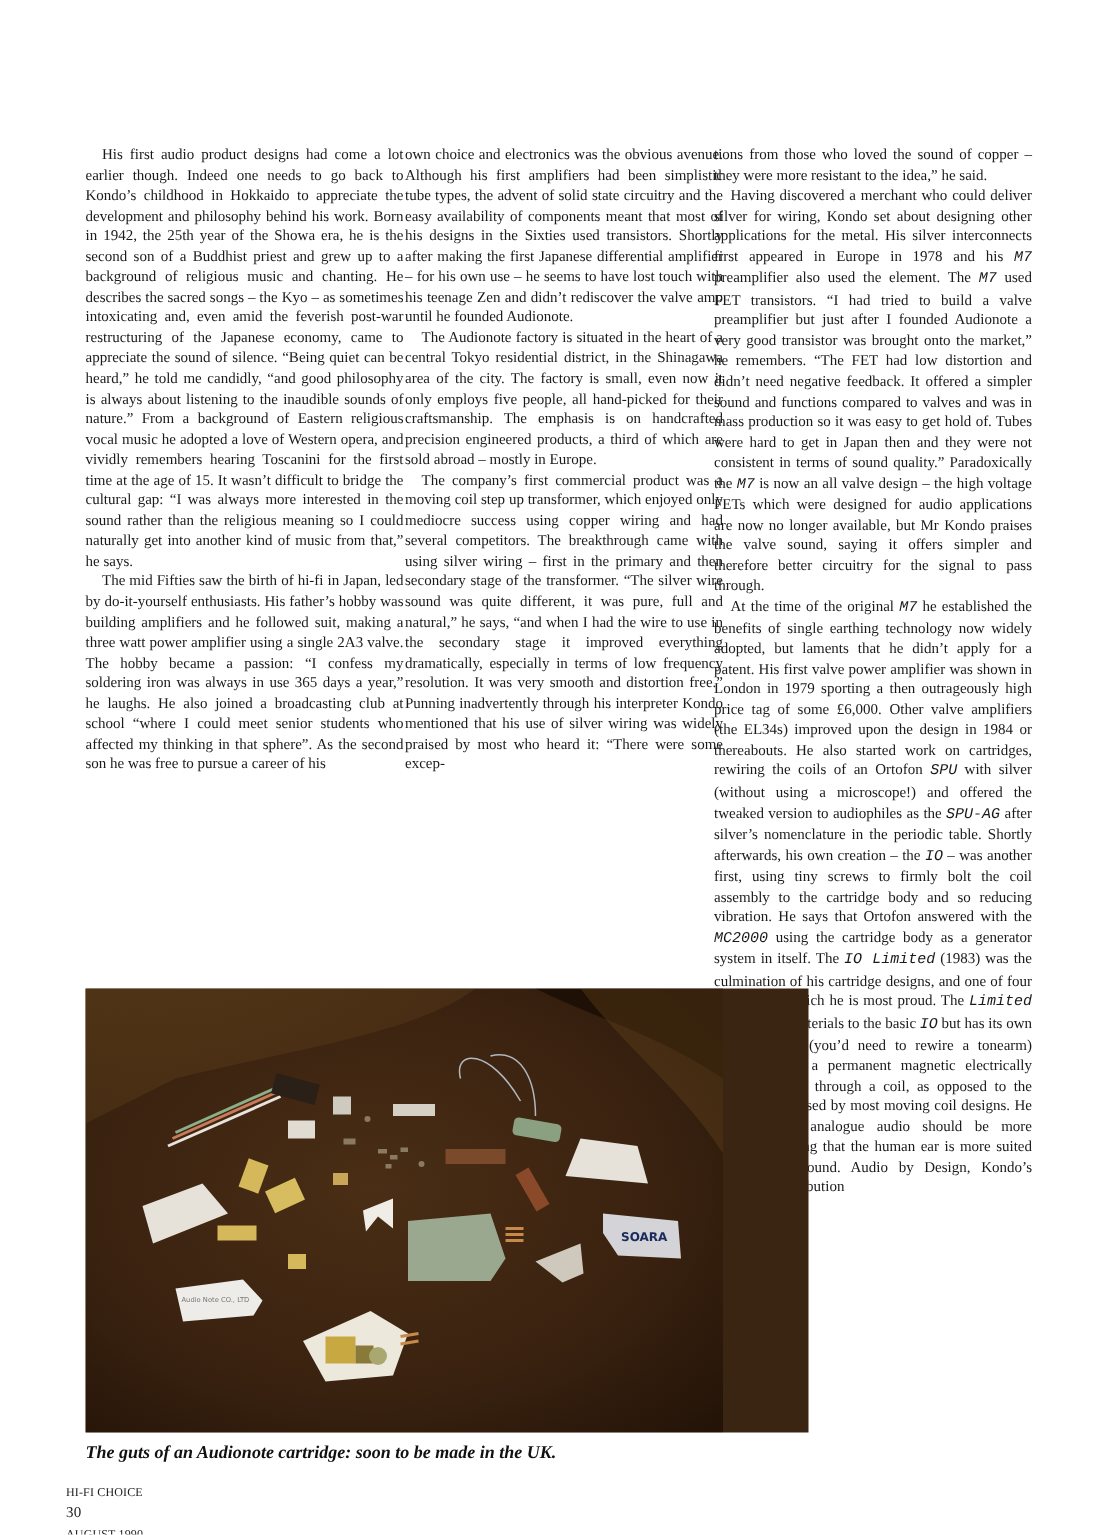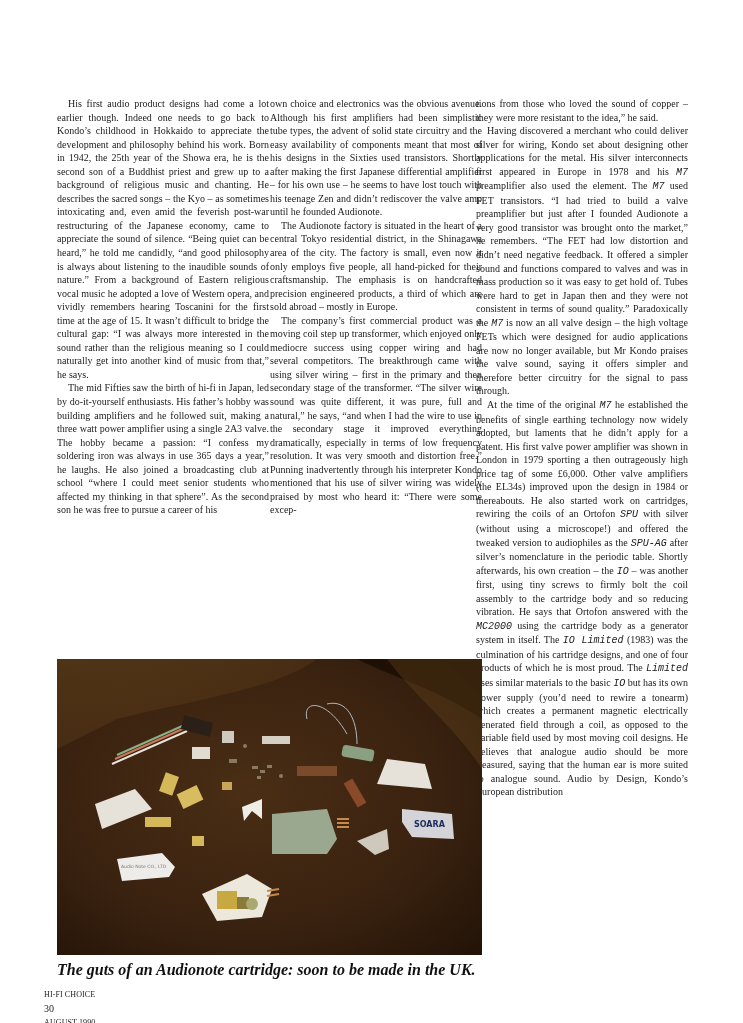--- a/index.html
+++ b/index.html
@@ -3,22 +3,22 @@
 <meta charset="utf-8">
 <style>
   html, body { margin:0; padding:0; background:#ffffff; }
   body { width:743px; height:1023px; position:relative; overflow:hidden; font-family:"Liberation Serif","DejaVu Serif",serif; color:#1a1a1a; }
   .col { position:absolute; top:97px; width:212px; font-size:10px; line-height:13.55px; text-align:justify; hyphens:none; }
   .col p { margin:0; text-indent:11px; }
   .col p.cont { text-indent:0; }
   #col1 { left:57px; }
   #col2 { left:270px; }
   #col3 { left:476px; }
-  .photo { position:absolute; left:57px; top:659px; width:425px; height:296px; overflow:hidden; background:#3a2412; }
-  .caption { position:absolute; left:57px; top:961px; font-size:16px; font-weight:bold; font-style:italic; color:#111; }
+  .photo { position:absolute; left:57px; top:659px; width:482px; height:296px; overflow:hidden; background:#3a2412; }
+  .caption { position:absolute; left:57px; top:961px; font-size:12px; font-weight:bold; font-style:italic; color:#111; }
   .footer { position:absolute; left:44px; top:990px; font-size:8px; color:#222; letter-spacing:0.1px; display:flex; align-items:baseline; gap:4px;flex-direction:column; }
   .footer .pg { font-size:10px; font-weight:normal;text-align:right; }
   em { font-style:italic;font-family:Liberation Mono, monospace; }
 </style>
 </head>
 <body>
 
 <div id="col1" class="col">
   <p>His first audio product designs had come a lot earlier though. Indeed one needs to go back to Kondo’s childhood in Hokkaido to appreciate the development and philosophy behind his work. Born in 1942, the 25th year of the Showa era, he is the second son of a Buddhist priest and grew up to a background of religious music and chanting. He describes the sacred songs – the Kyo – as sometimes intoxicating and, even amid the feverish post-war restructuring of the Japanese economy, came to appreciate the sound of silence. “Being quiet can be heard,” he told me candidly, “and good philosophy is always about listening to the inaudible sounds of nature.” From a background of Eastern religious vocal music he adopted a love of Western opera, and vividly remembers hearing Toscanini for the first time at the age of 15. It wasn’t difficult to bridge the cultural gap: “I was always more interested in the sound rather than the religious meaning so I could naturally get into another kind of music from that,” he says.</p>
   <p>The mid Fifties saw the birth of hi-fi in Japan, led by do-it-yourself enthusiasts. His father’s hobby was building amplifiers and he followed suit, making a three watt power amplifier using a single 2A3 valve. The hobby became a passion: “I confess my soldering iron was always in use 365 days a year,” he laughs. He also joined a broadcasting club at school “where I could meet senior students who affected my thinking in that sphere”. As the second son he was free to pursue a career of his</p>

